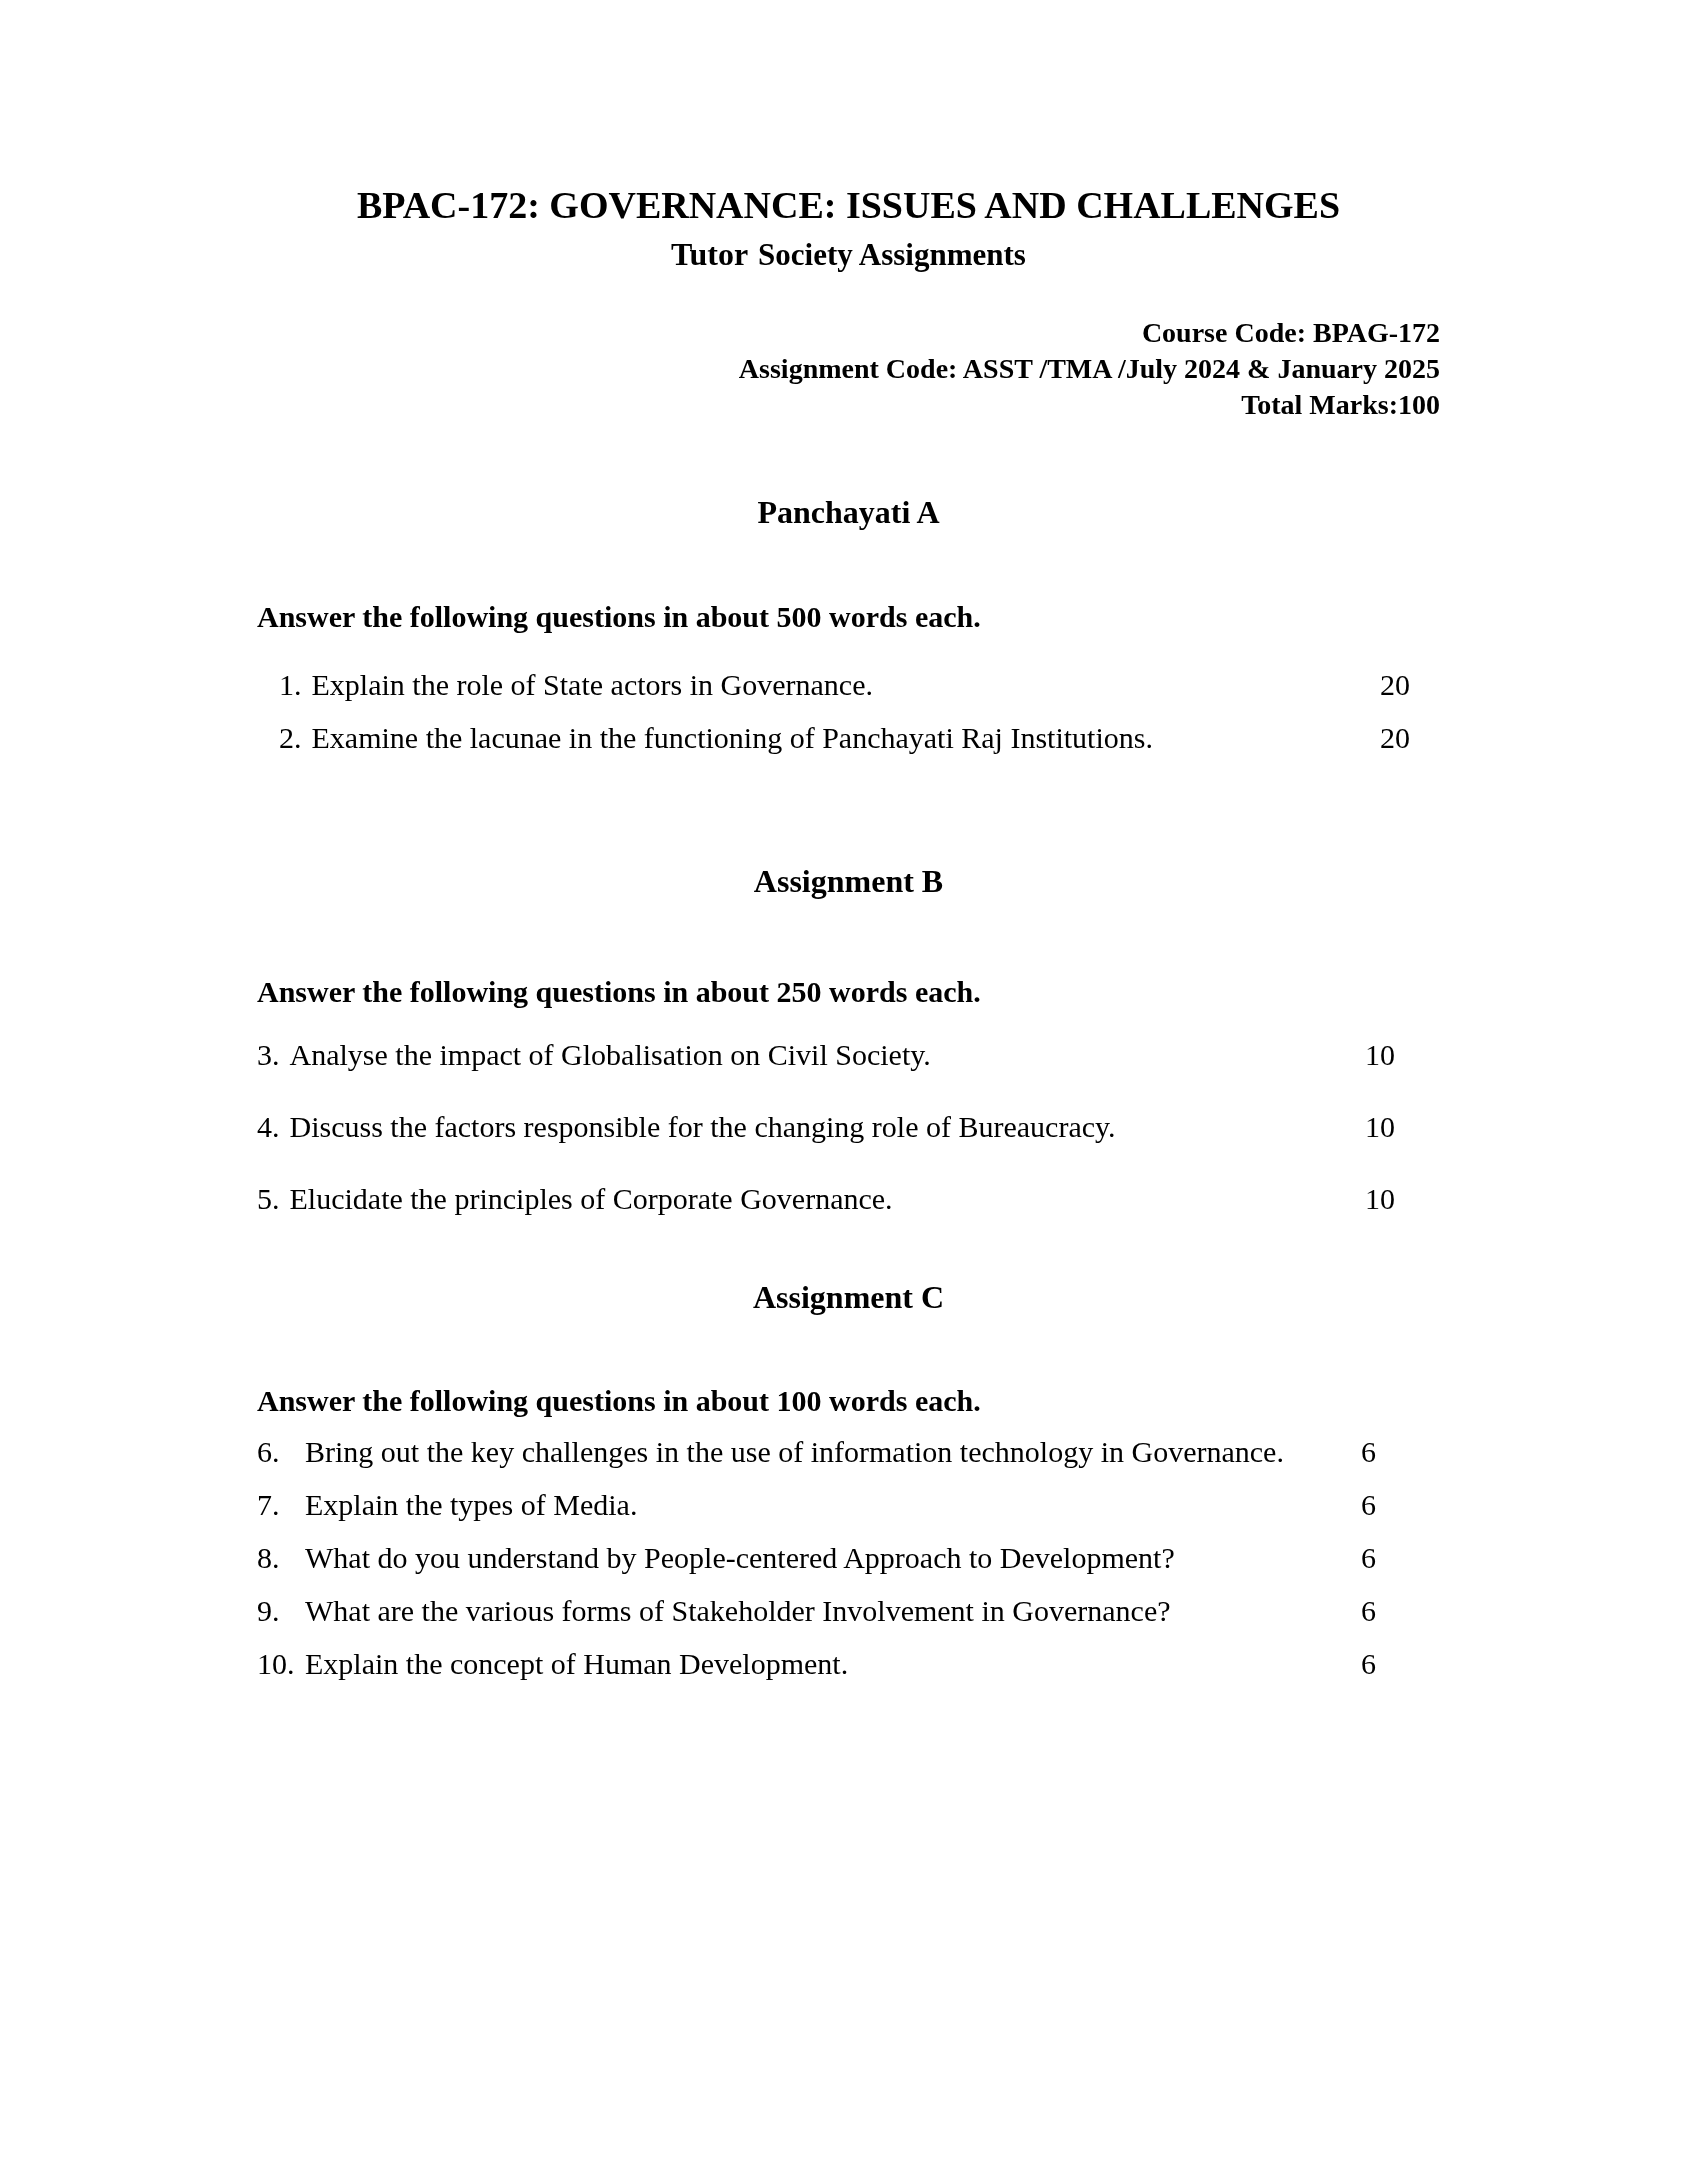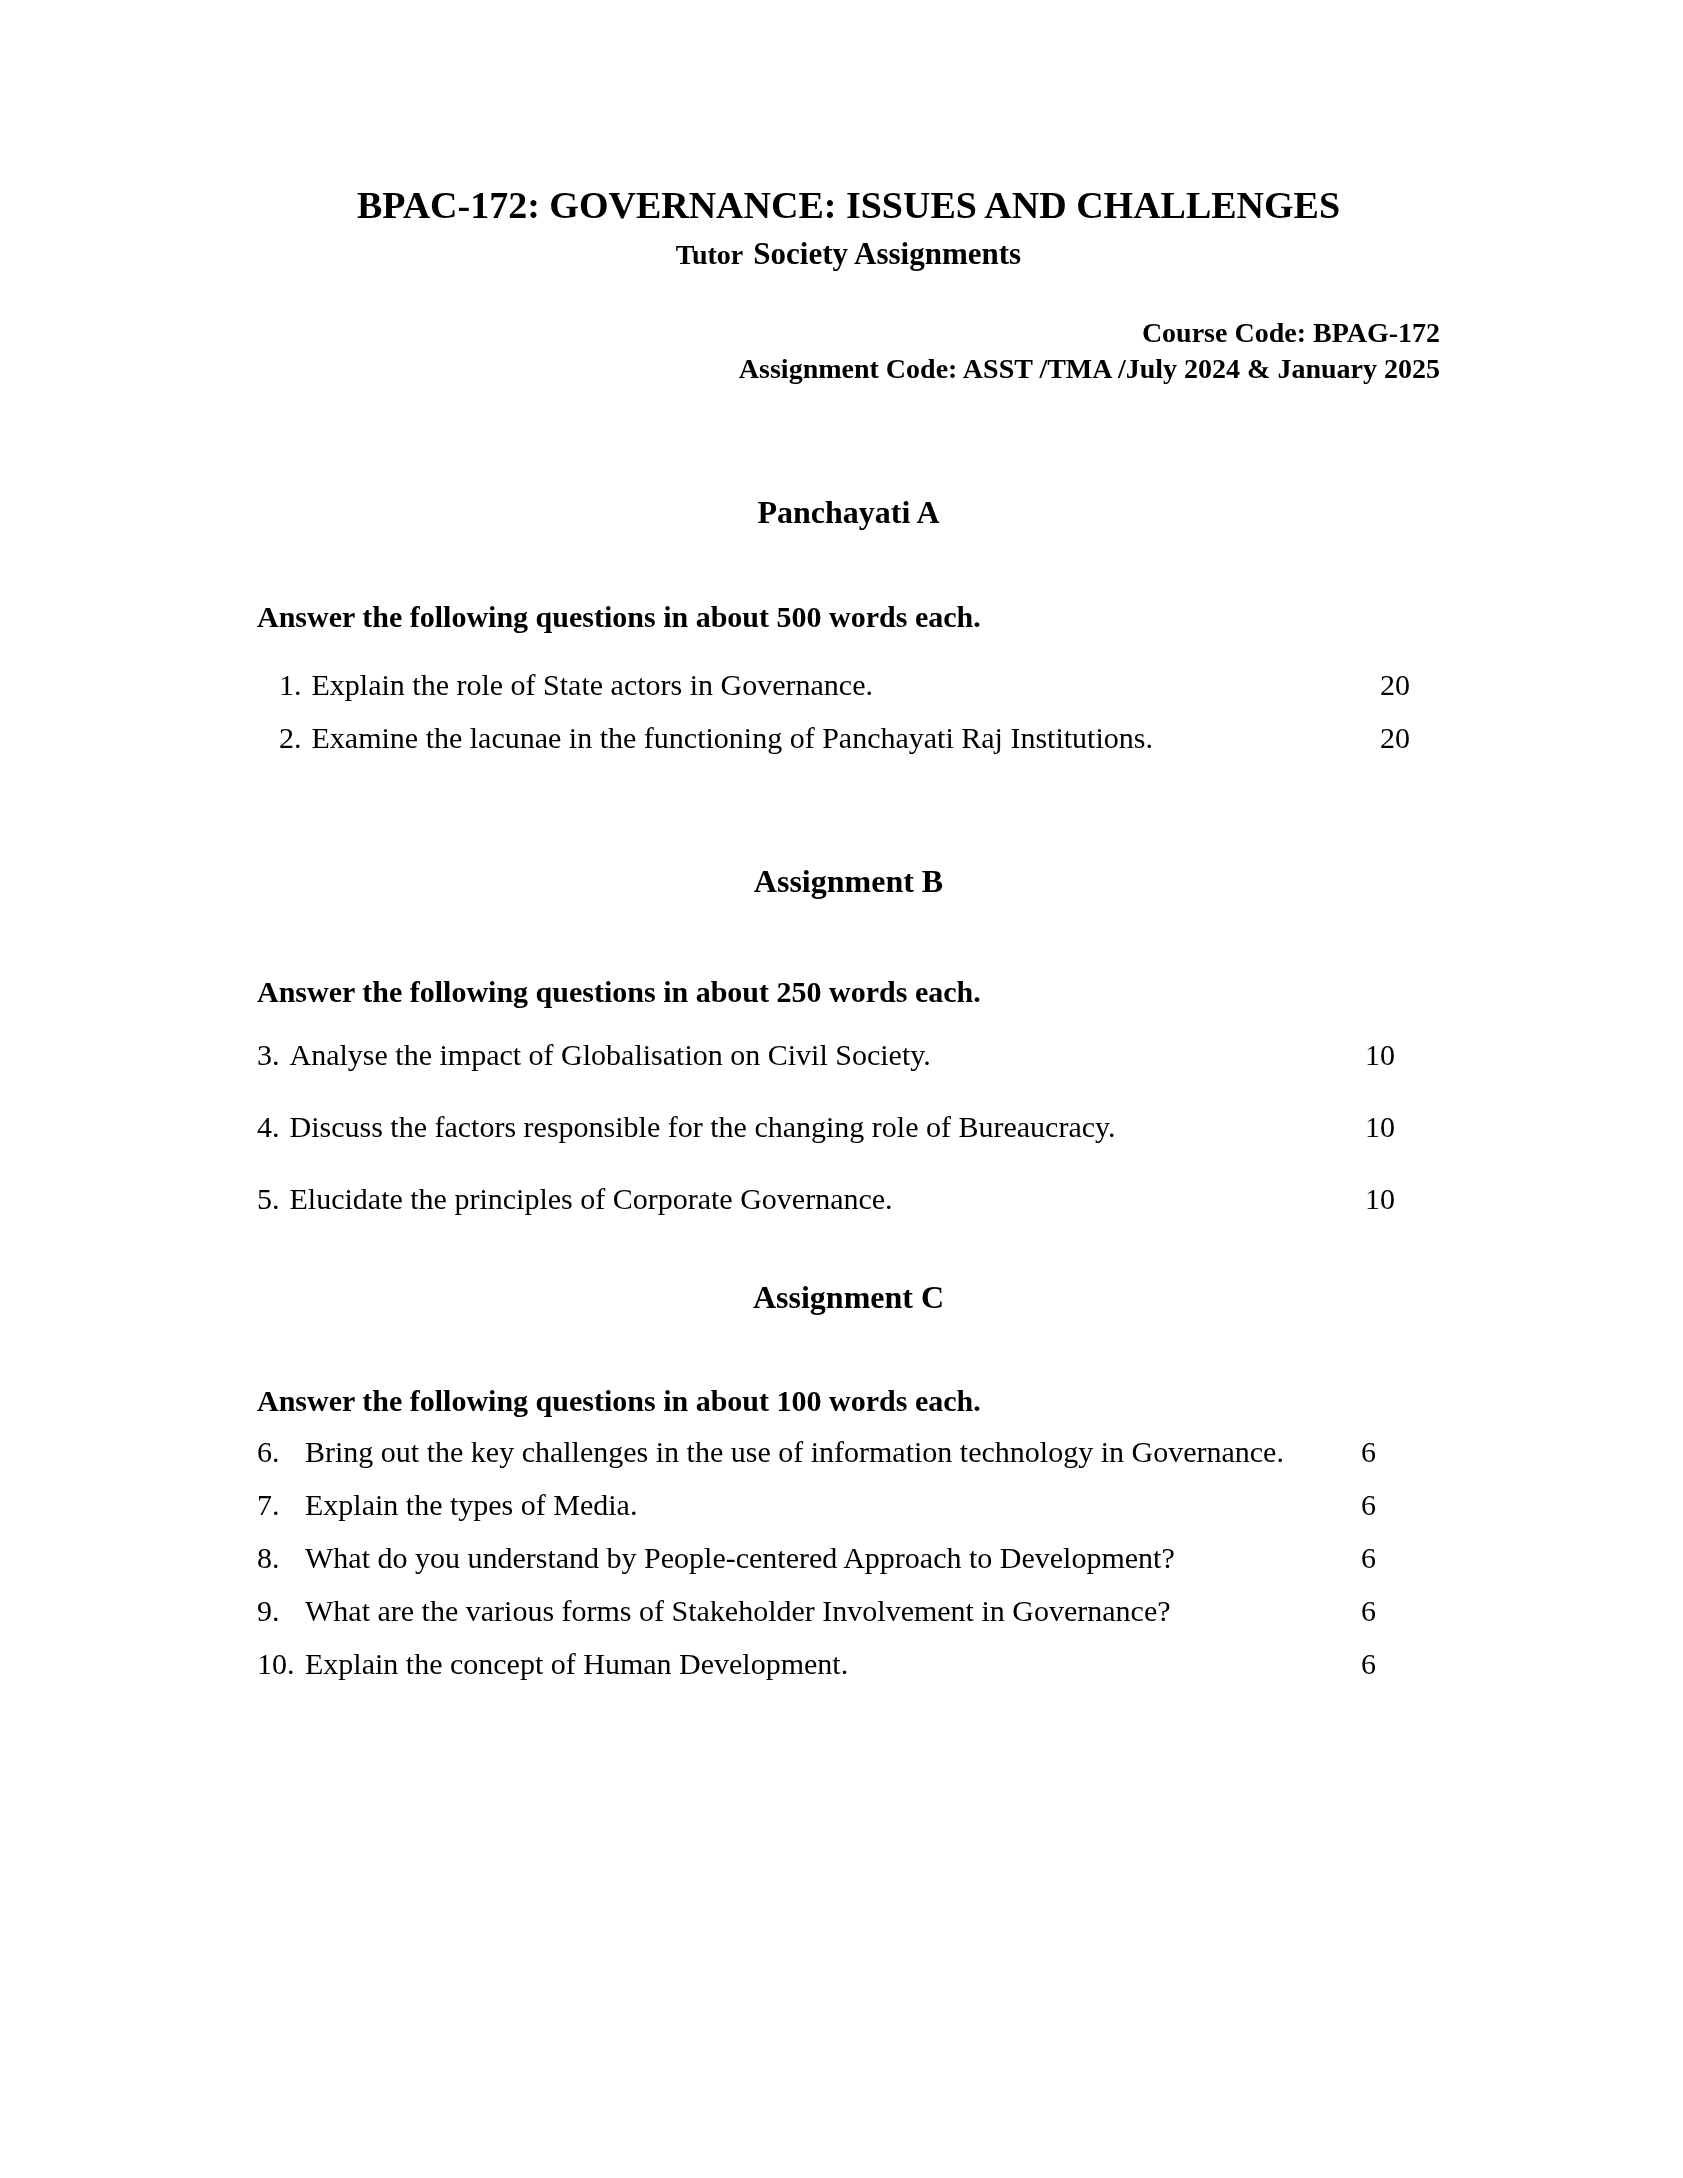--- a/index.html
+++ b/index.html
@@ -31,21 +31,21 @@
   }
   .doc-subtitle {
     position: absolute;
     top: 232px;
     left: 257px;
     right: 243px;
     text-align: center;
     line-height: 44px;
     font-weight: bold;
   }
-  .sub-primary   { font-size: 28px; margin-top: 16px; }
+  .sub-primary   { font-size: 32px; margin-top: 16px; }
   .sub-secondary { font-size: 31px; margin-left: 10px; }
   .header-codes {
     position: absolute;
     top: 315px;
     left: 257px;
     right: 243px;
     text-align: right;
     font-size: 28px;
     line-height: 36px;
     font-weight: bold;
@@ -121,20 +121,21 @@
 
   <h1 class="doc-title">BPAC-172: GOVERNANCE: ISSUES AND CHALLENGES</h1>
 
   <div class="doc-subtitle">
     <span class="sub-primary">Tutor</span><span class="sub-secondary">Society Assignments</span>
   </div>
 
   <div class="header-codes">
     <div>Course Code: BPAG-172</div>
     <div>Assignment Code: ASST /TMA /July 2024 &amp; January 2025</div>
+    <div>Total Marks:100</div>
   </div>
 
   <main id="sections">
       <section class="section section-A">
         <h2 class="heading">Panchayati A</h2>
         <p class="instruction">Answer the following questions in about 500 words each.</p>
         <div class="questions">
           <div class="q-row">
             <div class="q-text"><span class="q-num">1.</span><span class="q-body">Explain the role of State actors in Governance.</span></div>
             <div class="q-marks">20</div>

